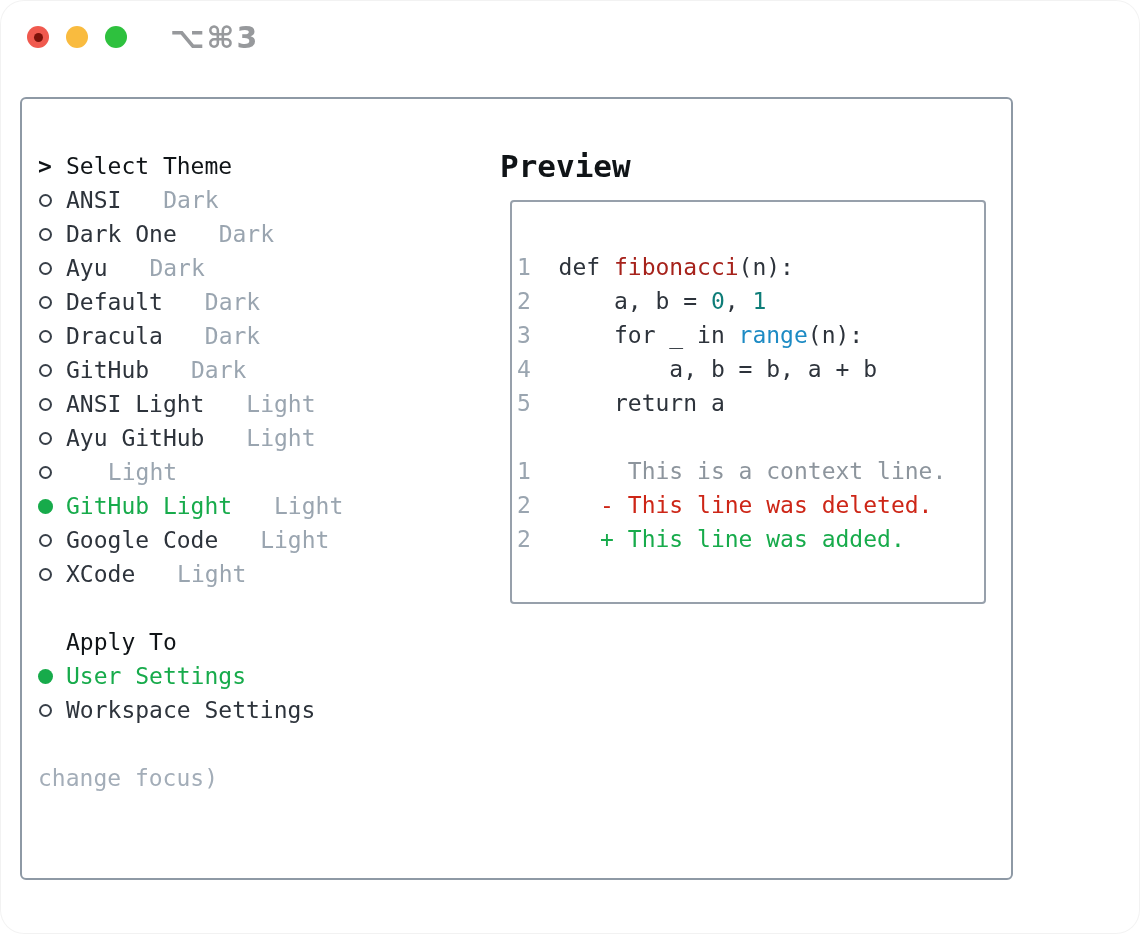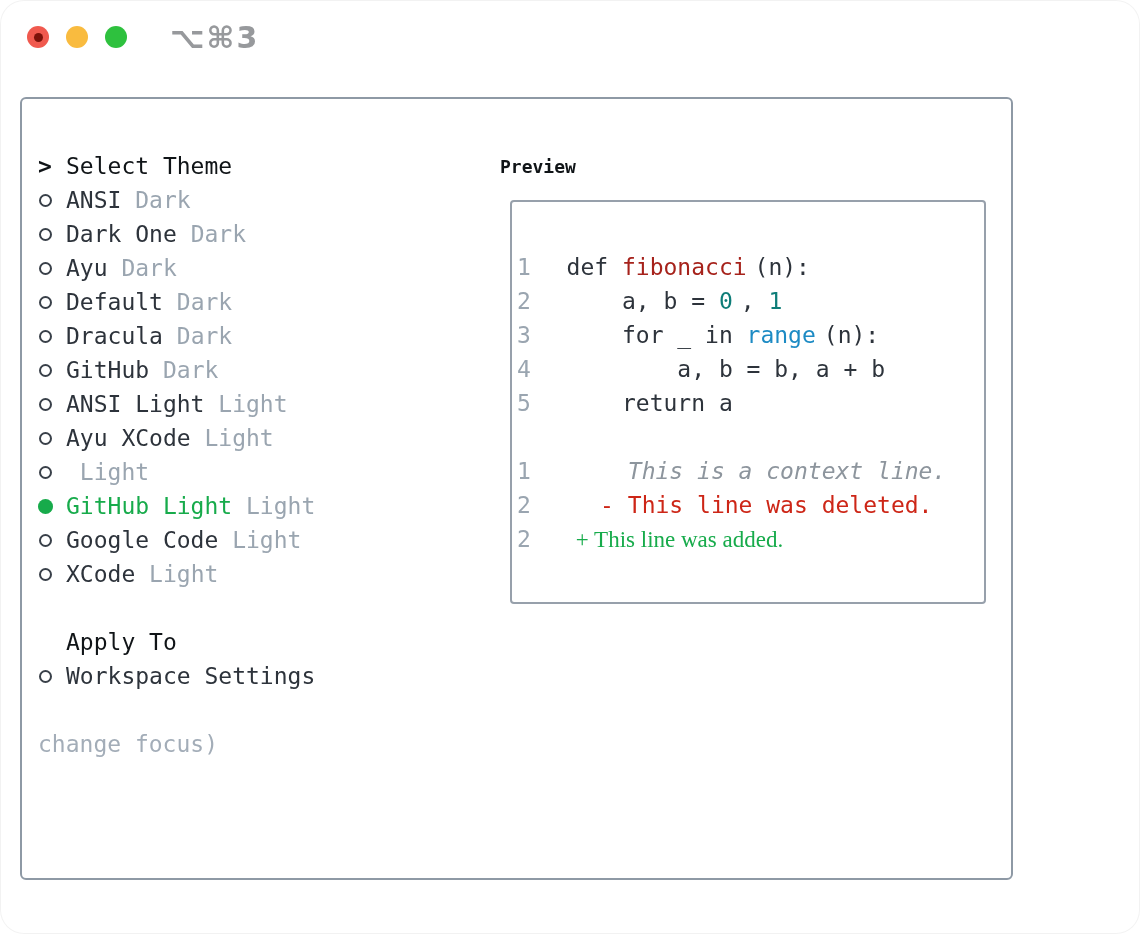--- a/index.html
+++ b/index.html
@@ -60,46 +60,46 @@
     width: 13px; height: 13px; border-radius: 50%;
     border: 2px solid #394049; margin-left: 1px;
   }
   .circle.sel {
     width: 15px; height: 15px; border: none; margin-left: 0;
     background: var(--accent_green);
   }
   .hdr { font-weight: normal; color: var(--header_black); }
   .item-name { color: var(--text_dark); }
   .item-name.sel { color: var(--accent_green); }
-  .variant { color: var(--muted_gray); }
+  .variant { color: var(--muted_gray); margin-left: 28px; }
   .hint { color: #a3adb8; }
   
   .preview-header {
     position: absolute; left: 478px; top: 50px; height: 34px;
     display: flex; align-items: center;
-    font-size: 18px; font-weight: bold; color: var(--header_black); text-align: center;
+    font-size: 31px; font-weight: bold; color: var(--header_black); text-align: center;
   }
   .preview-box {
     position: absolute; left: 488px; top: 101px; width: 476px; height: 404px;
     border: 2px solid #97a0ab; border-radius: 4px; background: #fff;
     overflow: hidden;
   }
   .preview-box pre {
     margin: 0; padding: 48px 0 0 5px;
     font-family: "DejaVu Sans Mono", "Liberation Mono", monospace;
     font-size: 23px; line-height: 34px;
   }
   .num        { color: var(--muted_gray); }
-  .tk-code    { color: var(--text_dark); margin-left: 8px; }
+  .tk-code    { color: var(--text_dark); }
   .tk-func    { color: var(--function_red); }
   .tk-num     { color: var(--number_teal); }
   .tk-call    { color: var(--call_blue); }
-  .tk-context { color: var(--context_gray); font-style: italic; }
+  .tk-context { color: var(--context_gray); }
   .tk-deleted { color: var(--deleted_red); }
-  .tk-added   { color: var(--accent_green); font-family: Liberation Serif, serif; }
+  .tk-added   { color: var(--accent_green); }
 </style>
 </head>
 <body>
 
 <div class="window">
 
   <div class="titlebar">
     <span class="light red">
       <span class="dot"></span>
     </span>
@@ -111,27 +111,28 @@
   <div class="panel">
     <div class="left-stack" id="left-stack">
         <div class="trow"><span class="marker"><span class="prompt">&gt;</span></span><span class="hdr">Select Theme</span></div>
         <div class="trow"><span class="marker"><span class="circle"></span></span><span class="item-name">ANSI</span><span class="variant"> Dark</span></div>
         <div class="trow"><span class="marker"><span class="circle"></span></span><span class="item-name">Dark One</span><span class="variant"> Dark</span></div>
         <div class="trow"><span class="marker"><span class="circle"></span></span><span class="item-name">Ayu</span><span class="variant"> Dark</span></div>
         <div class="trow"><span class="marker"><span class="circle"></span></span><span class="item-name">Default</span><span class="variant"> Dark</span></div>
         <div class="trow"><span class="marker"><span class="circle"></span></span><span class="item-name">Dracula</span><span class="variant"> Dark</span></div>
         <div class="trow"><span class="marker"><span class="circle"></span></span><span class="item-name">GitHub</span><span class="variant"> Dark</span></div>
         <div class="trow"><span class="marker"><span class="circle"></span></span><span class="item-name">ANSI Light</span><span class="variant"> Light</span></div>
-        <div class="trow"><span class="marker"><span class="circle"></span></span><span class="item-name">Ayu XCode</span><span class="variant"> Light</span></div>
+        <div class="trow"><span class="marker"><span class="circle"></span></span><span class="item-name">Ayu GitHub</span><span class="variant"> Light</span></div>
         <div class="trow"><span class="marker"><span class="circle"></span></span><span class="variant"> Light</span></div>
         <div class="trow"><span class="marker"><span class="circle sel"></span></span><span class="item-name sel">GitHub Light</span><span class="variant"> Light</span></div>
         <div class="trow"><span class="marker"><span class="circle"></span></span><span class="item-name">Google Code</span><span class="variant"> Light</span></div>
         <div class="trow"><span class="marker"><span class="circle"></span></span><span class="item-name">XCode</span><span class="variant"> Light</span></div>
         <div class="trow"></div>
         <div class="trow"><span class="marker"></span><span class="hdr">Apply To</span></div>
+        <div class="trow"><span class="marker"><span class="circle sel"></span></span><span class="item-name sel">User Settings</span></div>
         <div class="trow"><span class="marker"><span class="circle"></span></span><span class="item-name">Workspace Settings</span></div>
         <div class="trow"></div>
         <div class="trow"><span class="hint">change focus)</span></div>
       </div>
 
     <div class="preview-header">Preview</div>
     <div class="preview-box">
       <pre id="code-pre"><span class="num">1</span>  <span class="tk-code">def </span><span class="tk-func">fibonacci</span><span class="tk-code">(n):</span>
 <span class="num">2</span>  <span class="tk-code">    a, b = </span><span class="tk-num">0</span><span class="tk-code">, </span><span class="tk-num">1</span>
 <span class="num">3</span>  <span class="tk-code">    for _ in </span><span class="tk-call">range</span><span class="tk-code">(n):</span>

